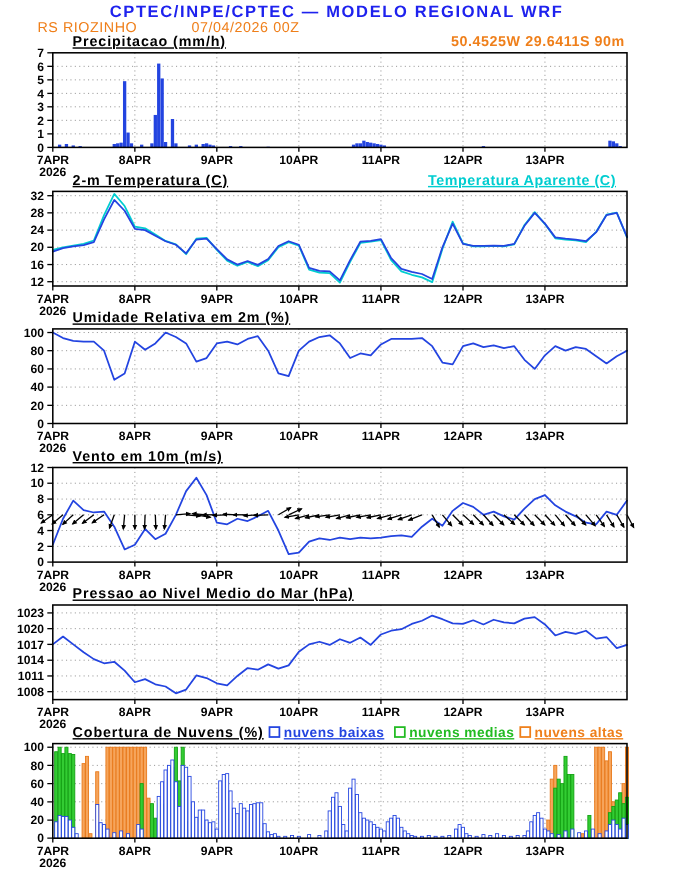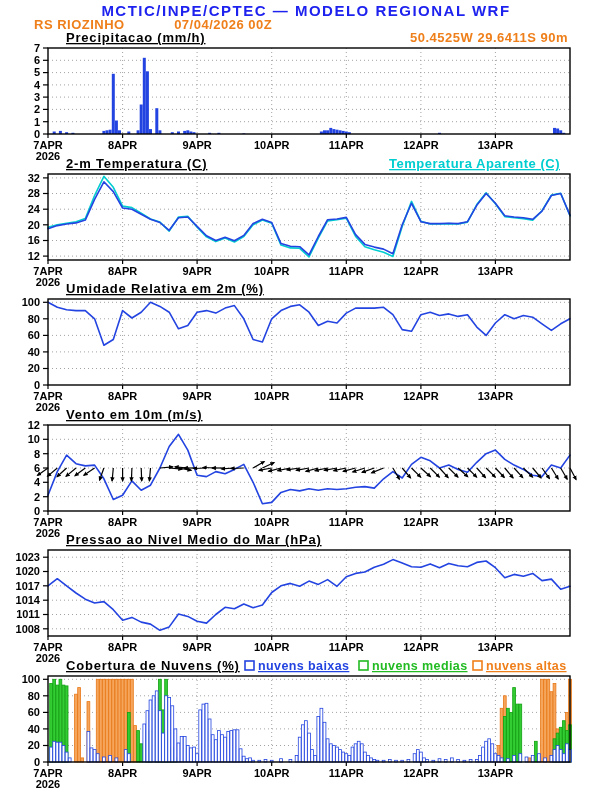--- a/index.html
+++ b/index.html
@@ -1,40 +1,40 @@
 <!DOCTYPE html>
 <html><head>
 <meta charset="utf-8">
 <style>
   html,body{margin:0;padding:0;background:#fff;}
   .page{position:relative;width:612px;height:792px;background:#ffffff;
         font-family:"Liberation Sans",sans-serif;overflow:hidden;}
   .h-title{position:absolute;top:2px;left:0;width:612px;text-align:center;
            font-weight:bold;font-size:15px;letter-spacing:1.5px;color:#1e22ee;}
-  .h-sub{position:absolute;top:17px;left:34px;font-weight:bold;font-size:13px;
+  .h-sub{position:absolute;top:17px;left:34px;font-weight:normal;font-size:13px;
          color:#ef7f1a;letter-spacing:0.5px;}
   .station{display:inline-block;width:136px;}
   svg.panel{position:absolute;left:0;overflow:visible;}
   text{font-family:"Liberation Sans",sans-serif;}
   .ptitle{font-weight:bold;font-size:13px;letter-spacing:0.8px;fill:#000;text-decoration:underline;}
   .rlabel{font-weight:bold;font-size:13px;letter-spacing:0.5px;text-anchor:end;text-decoration:underline;}
   .loclabel{font-weight:bold;font-size:13px;letter-spacing:0.5px;text-anchor:end;fill:#ef7f1a;}
   .lgtext{font-weight:bold;font-size:12.5px;letter-spacing:0.4px;text-decoration:underline;}
   .lgsq{fill:#fff;stroke-width:1.6;}
   .ylab{font-weight:bold;font-size:11px;text-anchor:end;fill:#000;}
   .xlab{font-weight:bold;font-size:11px;text-anchor:middle;fill:#000;}
   .grid{stroke:#999;stroke-width:0.9;stroke-dasharray:1 3;fill:none;}
   .tick{stroke:#000;stroke-width:1.2;}
 </style>
 </head>
 <body>
 
 <div class="page">
 
-  <div class="h-title">MCTIC/INPE/CPTEC — MODELO REGIONAL WRF</div>
+  <div class="h-title">CPTEC/INPE/CPTEC — MODELO REGIONAL WRF</div>
   <div class="h-sub">
     <span class="station">RS RIOZINHO</span>
     <span>07/04/2026 00Z</span>
   </div>
 
   <svg class="panel" style="top:28px" width="612" height="140" viewBox="0 0 612 140">
     <g class="plot-layer">
         <line class="tick" x1="43" y1="106.0" x2="48" y2="106.0"></line>
         <text class="ylab" x="40" y="109.8">0</text>
         <line class="grid" x1="48" y1="93.7" x2="570" y2="93.7"></line>

